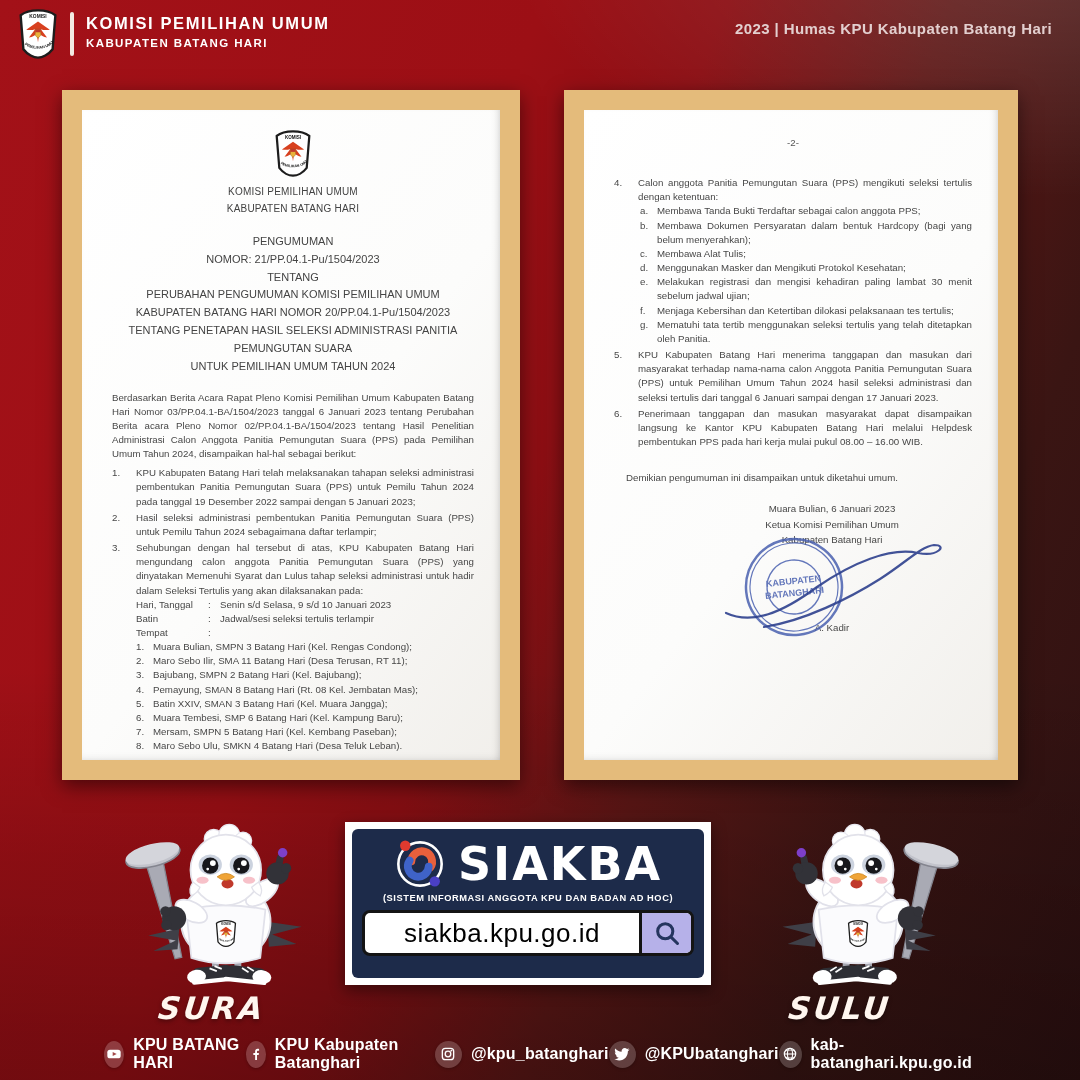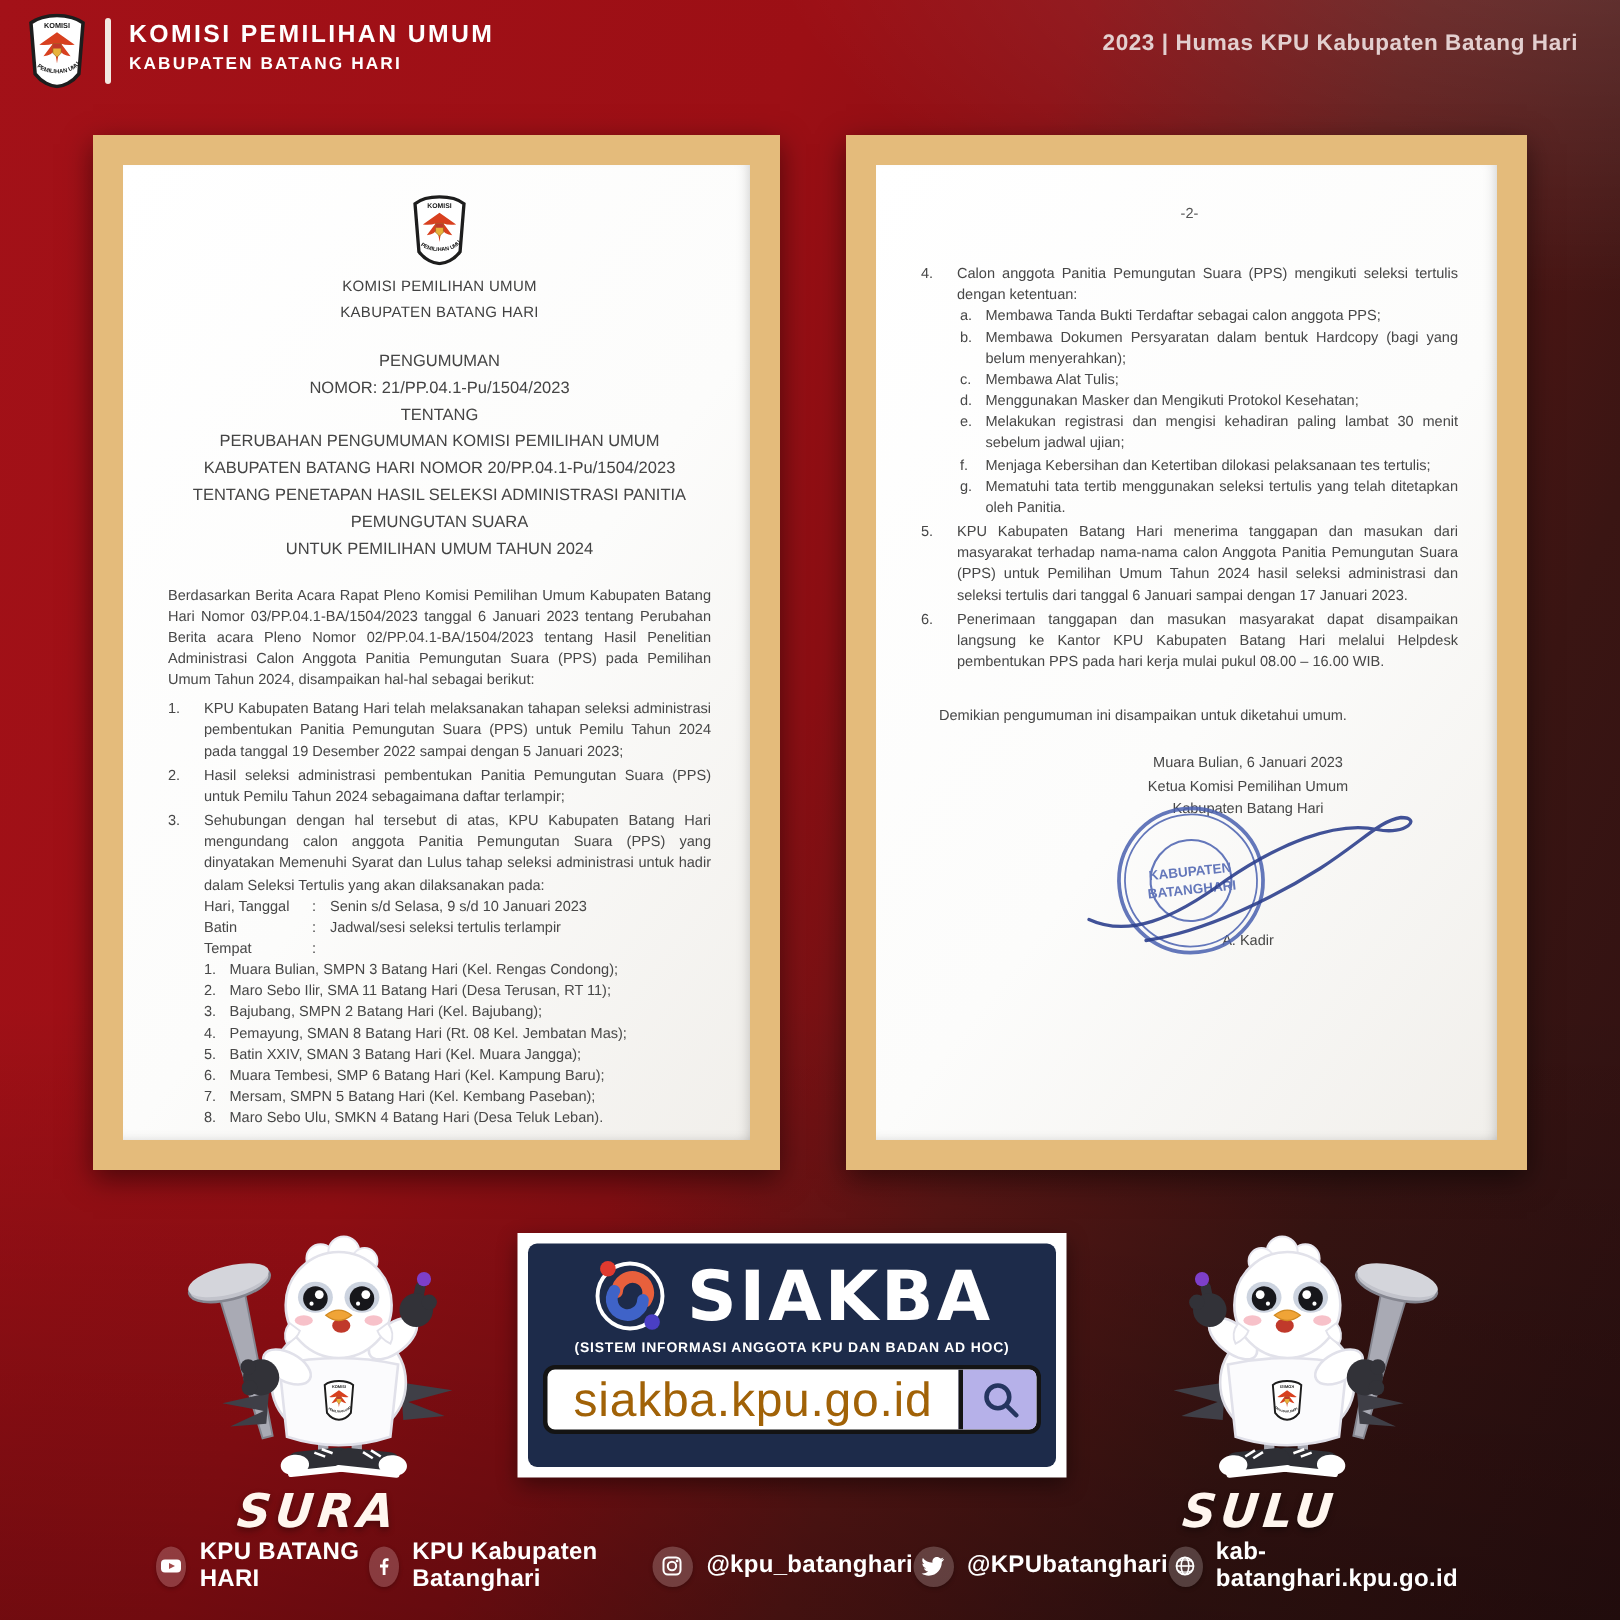--- a/index.html
+++ b/index.html
@@ -60,34 +60,34 @@
   .sig-stroke { position:absolute; left:6px; top:20px; width:260px; height:110px; }
   .sig-name { margin-top:72px; }
   
   .siakba { position:absolute; left:345px; top:822px; width:366px; height:163px; background:#ffffff; padding:7px; box-shadow:0 5px 14px rgba(0,0,0,0.45); }
   .siakba-card { width:100%; height:100%; background:#1d2b4a; border-radius:6px; padding:8px 10px 9px 10px; display:flex; flex-direction:column; }
   .siakba-top { display:flex; align-items:center; justify-content:center; gap:12px; }
   .siakba-logo { width:52px; height:52px; flex:0 0 52px; }
   .siakba-title { color:#ffffff; font-weight:900; font-size:46px; letter-spacing:2px; font-family:"DejaVu Sans", sans-serif; }
   .siakba-sub { text-align:center; color:#ffffff; font-size:9.3px; font-weight:bold; letter-spacing:0.55px; margin-top:2px; }
   .siakba-search { margin-top:7px; height:46px; background:#ffffff; border:3px solid #141414; border-radius:8px; display:flex; overflow:hidden; }
-  .siakba-url { flex:1; display:flex; align-items:center; justify-content:center; font-size:32px; color:#a16207; letter-spacing:0.5px; }
+  .siakba-url { flex:1; display:flex; align-items:center; justify-content:center; font-size:26px; color:#000000; letter-spacing:0.5px; }
   .siakba-btn { width:52px; flex:0 0 52px; background:#b6b1e9; border-left:3px solid #141414; display:flex; align-items:center; justify-content:center; cursor:pointer; }
   .siakba-btn svg { width:28px; height:28px; }
   
   .mascot { position:absolute; width:240px; height:168px; }
   .mascot svg { width:100%; height:100%; }
   .mascot-left { left:92px; top:820px; }
   .mascot-right { left:752px; top:820px; }
   .mascot-right svg { transform:scaleX(-1); }
   .mascot-label { position:absolute; width:200px; text-align:center; color:#fff6ef; font-family:"DejaVu Sans", sans-serif; font-style:italic; font-weight:bold; font-size:31px; letter-spacing:3px; transform:skewX(-6deg); text-shadow:0 2px 4px rgba(0,0,0,0.35); }
   .label-left { left:112px; top:990px; }
   .label-right { left:740px; top:990px; }
   
-  .social { position:absolute; left:0; right:0; bottom:12px; height:48px; display:flex; align-items:center; justify-content:space-between; padding:0 104px; }
+  .social { position:absolute; left:0; right:0; bottom:2px; height:48px; display:flex; align-items:center; justify-content:space-between; padding:0 104px; }
   .social-item { display:flex; align-items:center; gap:9px; cursor:pointer; }
   .social-icon { width:27px; height:27px; border-radius:50%; background:rgba(255,255,255,0.2); display:flex; align-items:center; justify-content:center; box-shadow:0 1px 3px rgba(0,0,0,0.25); }
   .social-icon svg { width:16px; height:16px; }
   .social-label { color:#ffffff; font-weight:bold; font-size:16px; letter-spacing:0.2px; }
 </style>
 </head>
 <body>
 
 <svg width="0" height="0" style="position:absolute" aria-hidden="true">
   <defs>

